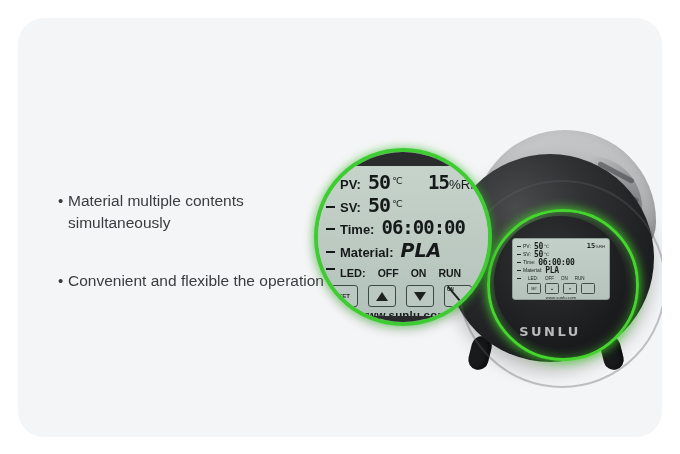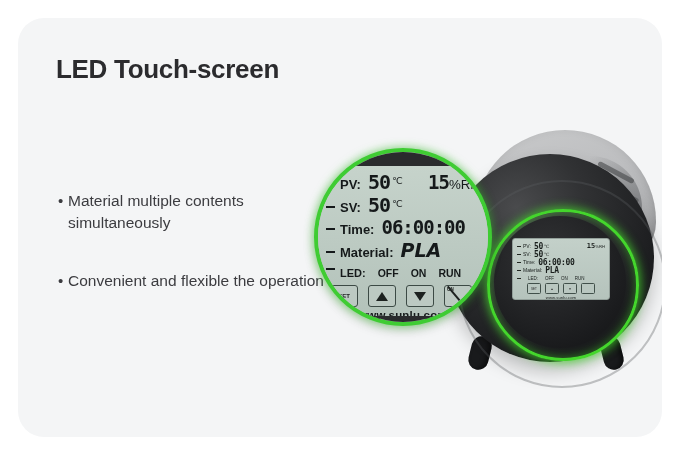--- a/index.html
+++ b/index.html
@@ -133,21 +133,20 @@
   .url{text-align:center;font-size:11.5px;margin-top:2px;letter-spacing:.2px;
         font-weight:600;}
 </style>
 </head>
 <body>
 
 <div id="stage">
 
   <div class="card">
 
-    <div class="page-title">LED Touch-screen</div>
 
     <div class="bullets">
       <div class="bullet">
         <span class="bullet-dot">•</span>
         <span class="bullet-text">Material multiple contents simultaneously</span>
       </div>
       <div class="bullet">
         <span class="bullet-dot">•</span>
         <span class="bullet-text">Convenient and flexible the operation</span>
       </div>
@@ -203,20 +202,21 @@
           </div>
           <div class="mini-btns">
             <div class="mini-btn">SET</div>
             <div class="mini-btn">▲</div>
             <div class="mini-btn">▼</div>
             <div class="mini-btn"></div>
           </div>
           <div class="mini-url">www.sunlu.com</div>
         </div>
 
+        <div class="sunlu-logo">SUNLU</div>
       </div>
     </div>
 
     <div class="magnifier">
       <div class="mag-inner">
         <div class="mag-dark-top"></div>
 
         <div class="mag-lcd">
 
           <div class="row">

